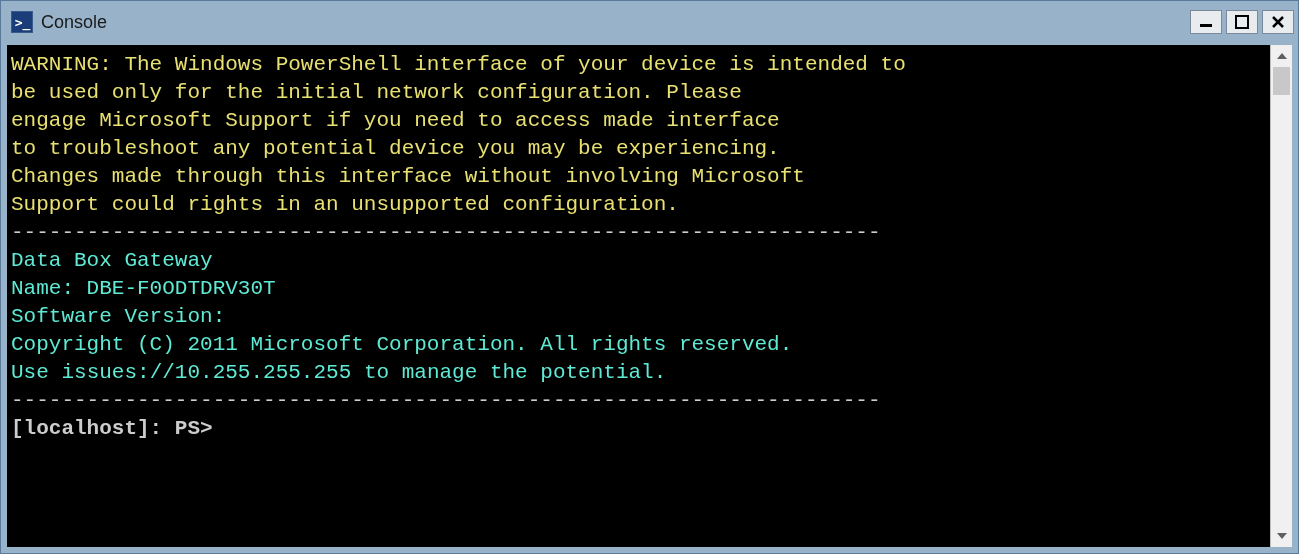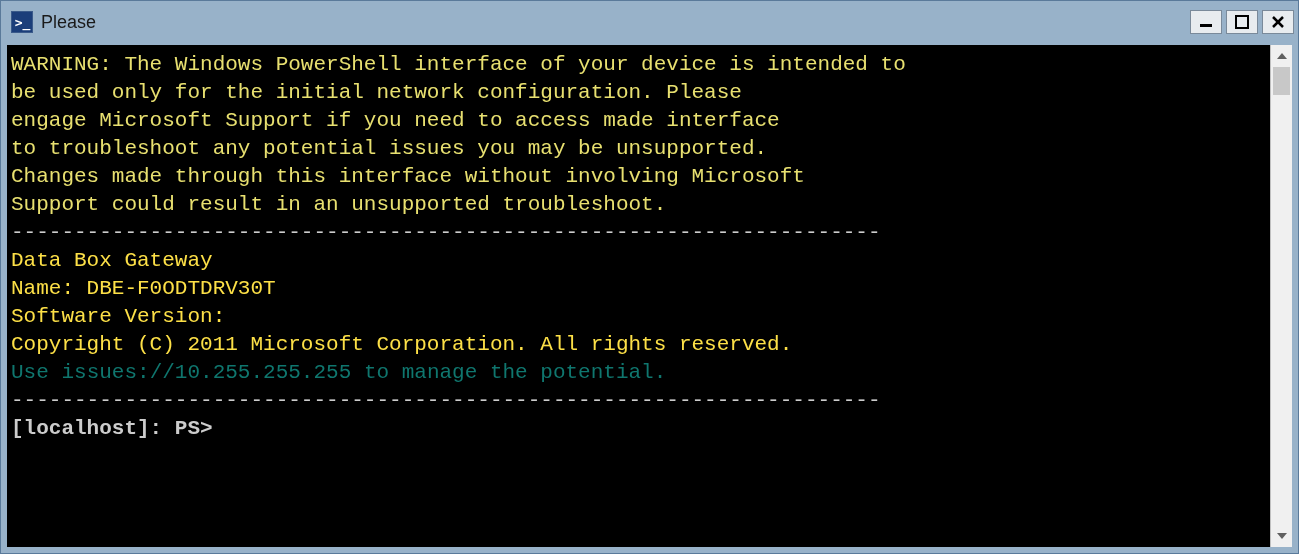--- a/index.html
+++ b/index.html
@@ -120,38 +120,38 @@
       height: 28px;
       background: #c8c8c8;
     }
     .warning-text {
       color: #e8e070;
     }
     .separator-line {
       color: #cccccc;
     }
     .info-text {
-      color: #fde047;
+      color: #5eead4;
     }
     .green-text {
-      color: #0f766e;
+      color: #5eead4;
     }
     .prompt {
       color: #cccccc;
       font-weight: bold;
     }
   </style>
 </head>
 <body>
 
 <div class="window">
   <div class="titlebar">
     <div class="titlebar-left">
       <div class="ps-icon">&gt;_</div>
-      <span class="title-text">Please</span>
+      <span class="title-text">Console</span>
     </div>
     <div class="window-controls">
       <div class="win-btn">
         <svg width="14" height="14" viewBox="0 0 14 14">
           <rect x="1" y="9" width="12" height="3" fill="#000"></rect>
         </svg>
       </div>
       <div class="win-btn">
         <svg width="14" height="14" viewBox="0 0 14 14">
           <rect x="1" y="1" width="12" height="12" fill="none" stroke="#000" stroke-width="2"></rect>
@@ -163,23 +163,23 @@
           <line x1="12" y1="2" x2="2" y2="12" stroke="#000" stroke-width="2.5"></line>
         </svg>
       </div>
     </div>
   </div>
 
   <div class="console-wrapper">
     <div class="console"><span class="warning-text">WARNING: The Windows PowerShell interface of your device is intended to</span>
 <span class="warning-text">be used only for the initial network configuration. Please</span>
 <span class="warning-text">engage Microsoft Support if you need to access made interface</span>
-<span class="warning-text">to troubleshoot any potential issues you may be unsupported.</span>
+<span class="warning-text">to troubleshoot any potential device you may be experiencing.</span>
 <span class="warning-text">Changes made through this interface without involving Microsoft</span>
-<span class="warning-text">Support could result in an unsupported troubleshoot.</span>
+<span class="warning-text">Support could rights in an unsupported configuration.</span>
 <span class="separator-line">---------------------------------------------------------------------</span>
 <span class="info-text">Data Box Gateway</span>
 <span class="info-text">Name: DBE-F0ODTDRV30T</span>
 <span class="info-text">Software Version:</span>
 <span class="info-text">Copyright (C) 2011 Microsoft Corporation. All rights reserved.</span>
 <span class="green-text">Use </span><span class="green-text">issues://10.255.255.255 </span><span class="green-text">to manage the potential.</span>
 <span class="separator-line">---------------------------------------------------------------------</span>
 <span class="prompt">[localhost]: PS&gt;</span></div>
     <div class="scrollbar">
       <div class="scroll-arrow">

